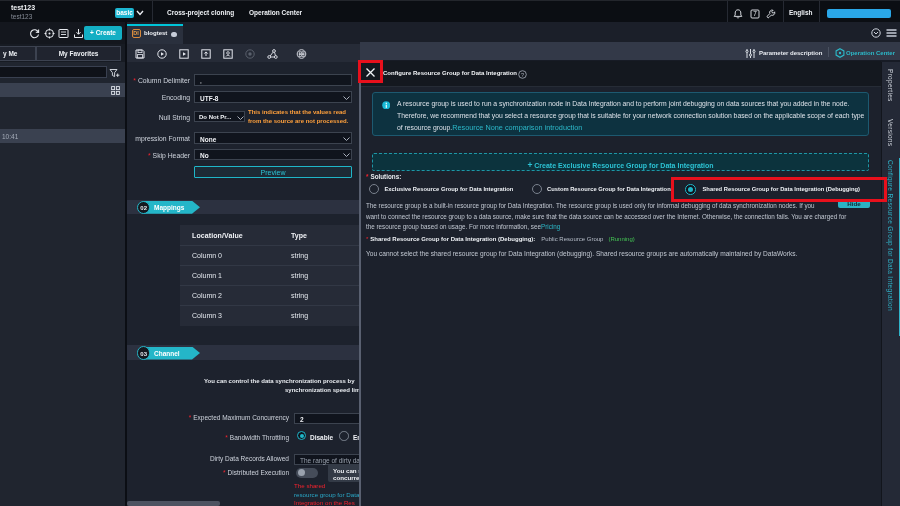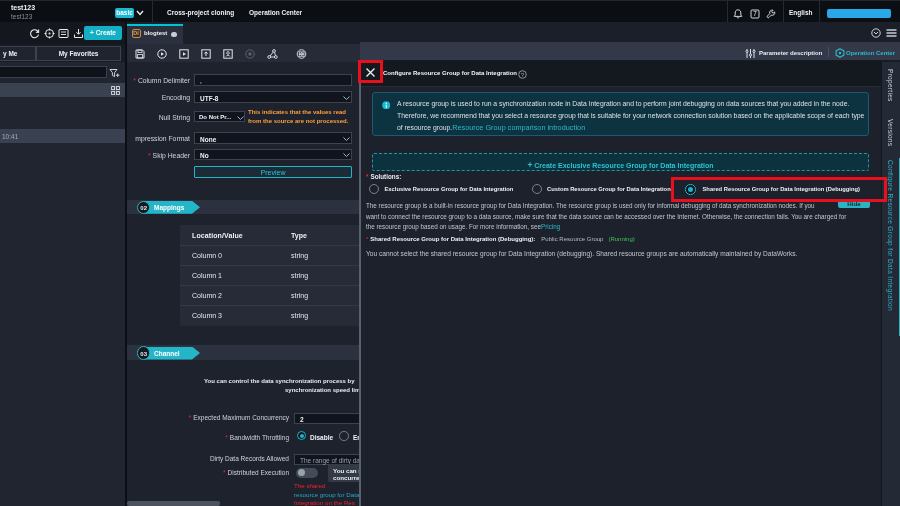--- a/index.html
+++ b/index.html
@@ -302,21 +302,21 @@
       </svg>
 
     <div class="abs" style="left:12px;top:31px;width:497px;height:44px;background:#0d3240;border:1px solid #1d5970;border-radius:3px;">
       <svg class="abs" style="left:8.5px;top:7.8px;" width="8.5" height="8.5" viewBox="0 0 11 11">
           <circle cx="5.5" cy="5.5" r="5.2" fill="#19b9d4"></circle>
           <rect x="4.8" y="2.2" width="1.5" height="1.7" fill="#f2feff"></rect>
           <rect x="4.8" y="4.7" width="1.5" height="4.2" fill="#f2feff"></rect>
         </svg>
       <div class="abs" style="left:24px;top:6.5px;font-size:6.8px;color:#dce1e8;white-space:nowrap;">A resource group is used to run a synchronization node in Data Integration and to perform joint debugging on data sources that you added in the node.</div>
       <div class="abs" style="left:24px;top:18.5px;font-size:6.8px;color:#dce1e8;white-space:nowrap;">Therefore, we recommend that you select a resource group that is suitable for your network connection solution based on the applicable scope of each type</div>
-      <div class="abs" style="left:24px;top:29.5px;font-size:6.8px;color:#dce1e8;white-space:nowrap;">of resource group.<span class="teal" style="font-size:7.3px;">Resource Group comparison introduction</span></div>
+      <div class="abs" style="left:24px;top:29.5px;font-size:6.8px;color:#dce1e8;white-space:nowrap;">of resource group.<span class="teal" style="font-size:7.3px;">Resource None comparison introduction</span></div>
     </div>
 
     <div class="abs" style="left:12px;top:92px;width:497px;height:18px;background:#0c333d;border:1px dashed #1e96a6;border-radius:2px;text-align:center;">
       <span class="b" style="font-size:7px;color:#2cc3d4;line-height:17px;"><span style="font-size:8.5px;">+</span> Create Exclusive Resource Group for Data Integration</span>
     </div>
 
     <div class="abs b" style="left:6px;top:111.5px;font-size:6.3px;color:#e8ebf0;"><span class="red-ast">*</span>Solutions:</div>
     <div class="abs" style="left:9px;top:123px;width:10px;height:10px;border-radius:50%;border:1px solid #7a828e;"></div>
     <div class="abs b" style="left:24.5px;top:124.5px;font-size:5.8px;color:#eef1f5;white-space:nowrap;">Exclusive Resource Group for Data Integration</div>
     <div class="abs" style="left:172px;top:123px;width:10px;height:10px;border-radius:50%;border:1px solid #7a828e;"></div>

